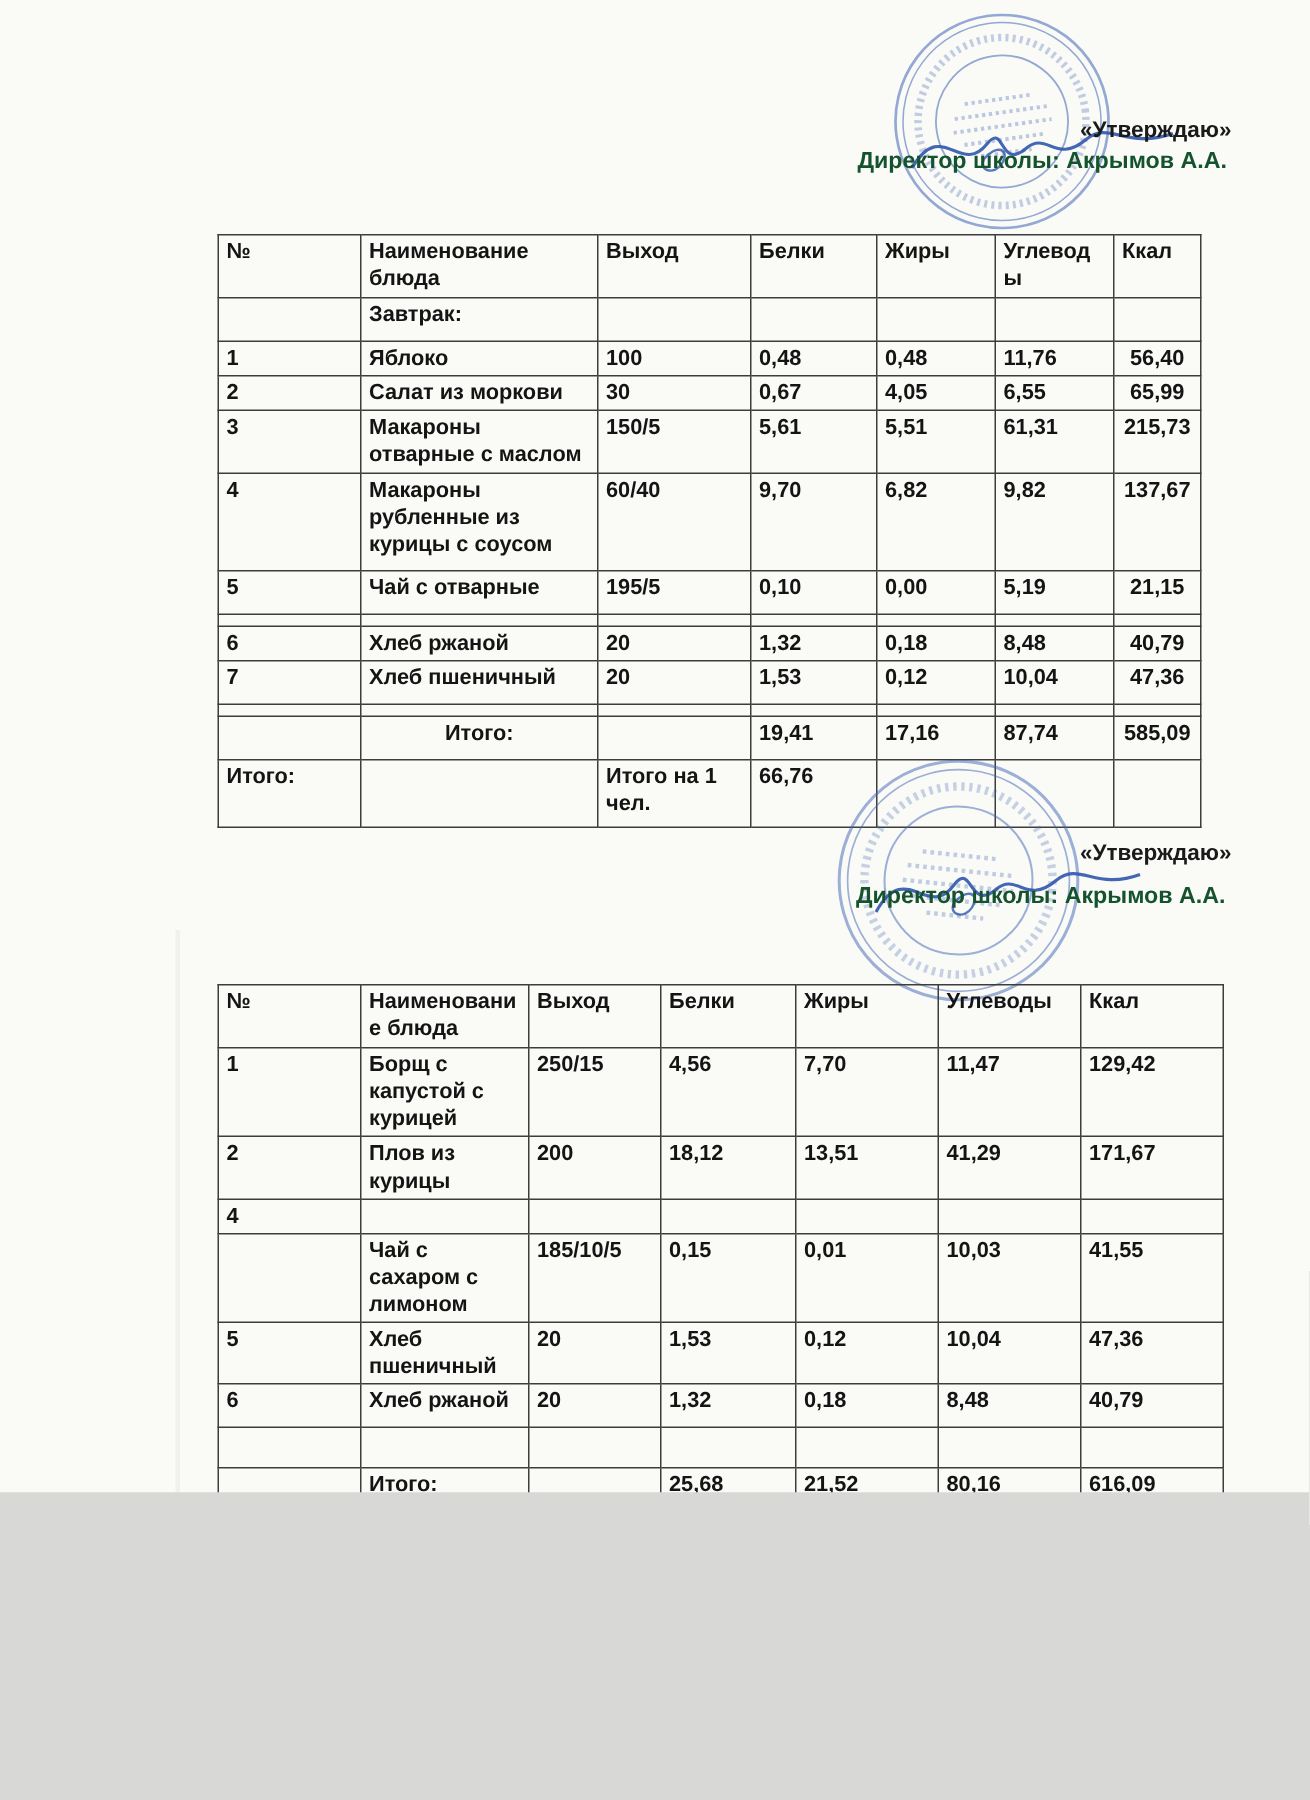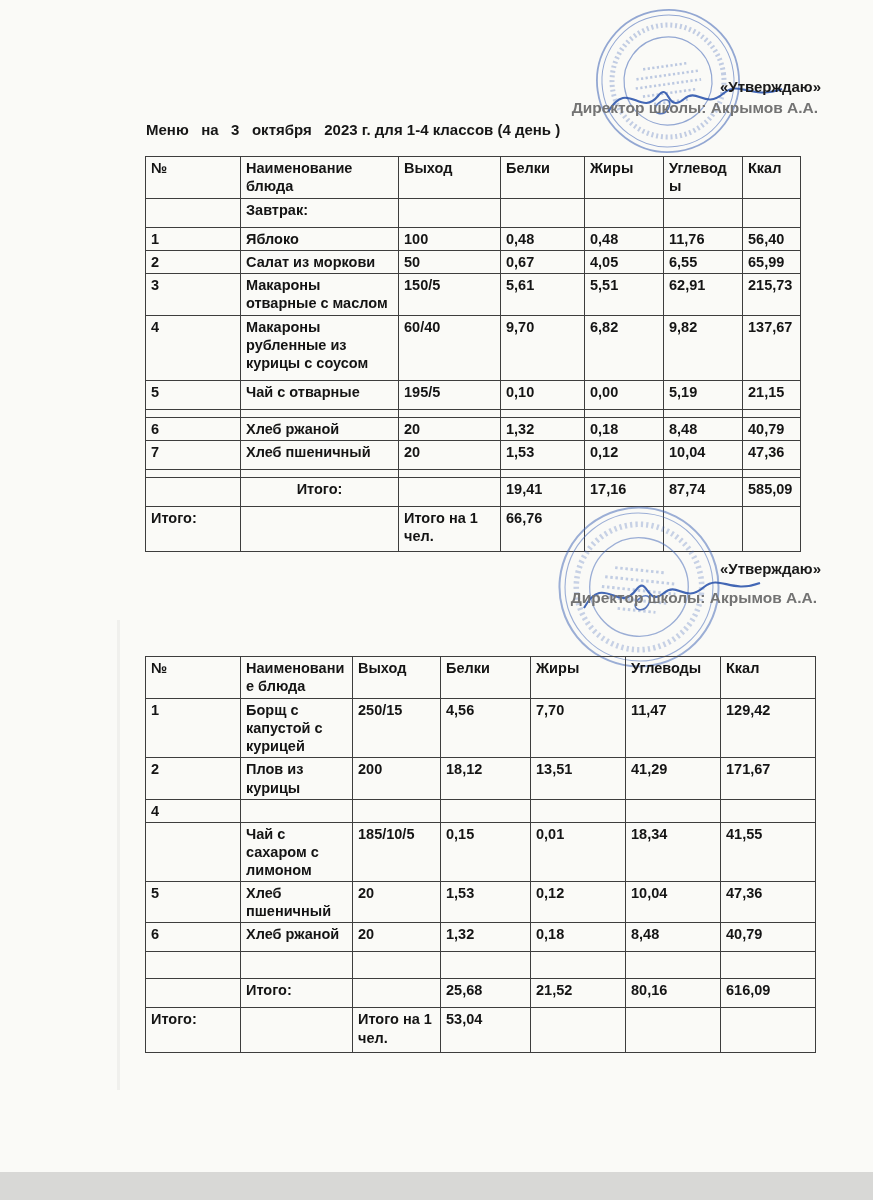--- a/index.html
+++ b/index.html
@@ -1,18 +1,18 @@
 <!DOCTYPE html>
 <html><head>
 <meta charset="utf-8">
 <style>
   html,body { margin:0; padding:0; background:#d8d8d6; }
   .page {
     position:relative;
-    width:873px; height:1172px;
+    width:873px; height:995px;
     margin:0 auto;
     background:#fafaf7;
     overflow:hidden;
     font-family:"Liberation Sans", sans-serif;
     color:#1c1c1c;
   }
   .scan-streak {
     position:absolute; left:117px; top:620px;
     width:3px; height:470px;
     background:rgba(110,110,110,0.07);
@@ -46,33 +46,33 @@
     color:#141414;
   }
   thead tr { height:42px; }
   .row-med td { height:24px;margin-top:28px; }
   .row-tall td { height:60px; }
   .row-short td { height:16px; }
   .row-spacer-s td { height:7px; padding-top:0; padding-bottom:0; }
   .row-spacer-l td { height:22px; }
   .row-totals td { height:24px; }
   .row-final td { height:40px; }
-  #t1 td:nth-child(7) { text-align:left; }
+  #t1 td:nth-child(7) { text-align:center; }
   #t1 .row-totals td:nth-child(2) { text-align:center; }
 
   .approve-label {
     position:absolute;
     font-size:15px; font-weight:600;
     color:#1a1a1a;
     text-align:right;
   }
   .director-label {
     position:absolute;
     font-size:15.5px; font-weight:600;
-    color:#737373;
+    color:#14532d;
     text-align:right;
   }
   #approve1 { right:52px; top:78px; }
   #director1 { right:55px; top:99px; }
   #approve2 { right:52px; top:560px; }
   #director2 { right:56px; top:589px; }
 
   .stamp { position:absolute; }
   #stamp1 { left:593px; top:6px; }
   #stamp2 { left:555px; top:503px; }
@@ -102,21 +102,20 @@
       </g>
     </g>
   </svg>
   <svg id="sig1" class="signature" width="195" height="62" viewBox="0 0 195 62">
     <path d="M10 44 C 30 10 42 50 60 28 C 72 13 68 46 86 31 C 100 19 106 42 126 25 C 142 12 152 32 184 21" fill="none" stroke="#2f56ad" stroke-width="2.1" opacity="0.9"></path>
     <path d="M58 38 C 66 28 76 31 70 41 C 65 49 54 46 58 38 Z" fill="none" stroke="#2f56ad" stroke-width="1.6" opacity="0.8"></path>
   </svg>
   <div id="approve1" class="approve-label">«Утверждаю»</div>
   <div id="director1" class="director-label">Директор школы: Акрымов А.А.</div>
 
-  <div id="title1" class="menu-title">Меню   на   3   октября   2023 г. для 1-4 классов (4 день )</div>
   <table id="t1">
     <colgroup>
       <col style="width:95px">
         <col style="width:158px">
         <col style="width:102px">
       <col style="width:84px">
         <col style="width:79px">
         <col style="width:79px">
         <col style="width:58px">
     </colgroup>
@@ -146,33 +145,33 @@
           <td>Яблоко</td>
           <td>100</td>
           <td>0,48</td>
           <td>0,48</td>
           <td>11,76</td>
           <td>56,40</td>
         </tr>
         <tr>
           <td>2</td>
           <td>Салат из моркови</td>
-          <td>50</td>
+          <td>30</td>
           <td>0,67</td>
           <td>4,05</td>
           <td>6,55</td>
           <td>65,99</td>
         </tr>
         <tr>
           <td>3</td>
           <td>Макароны отварные с маслом</td>
           <td>150/5</td>
           <td>5,61</td>
           <td>5,51</td>
-          <td>62,91</td>
+          <td>61,31</td>
           <td>215,73</td>
         </tr>
         <tr class="row-tall">
           <td>4</td>
           <td>Макароны  рубленные из курицы с соусом</td>
           <td>60/40</td>
           <td>9,70</td>
           <td>6,82</td>
           <td>9,82</td>
           <td>137,67</td>
@@ -313,21 +312,21 @@
           <td></td>
           <td></td>
           <td></td>
         </tr>
         <tr>
           <td></td>
           <td>Чай с сахаром с лимоном</td>
           <td>185/10/5</td>
           <td>0,15</td>
           <td>0,01</td>
-          <td>18,34</td>
+          <td>10,03</td>
           <td>41,55</td>
         </tr>
         <tr>
           <td>5</td>
           <td>Хлеб пшеничный</td>
           <td>20</td>
           <td>1,53</td>
           <td>0,12</td>
           <td>10,04</td>
           <td>47,36</td>

